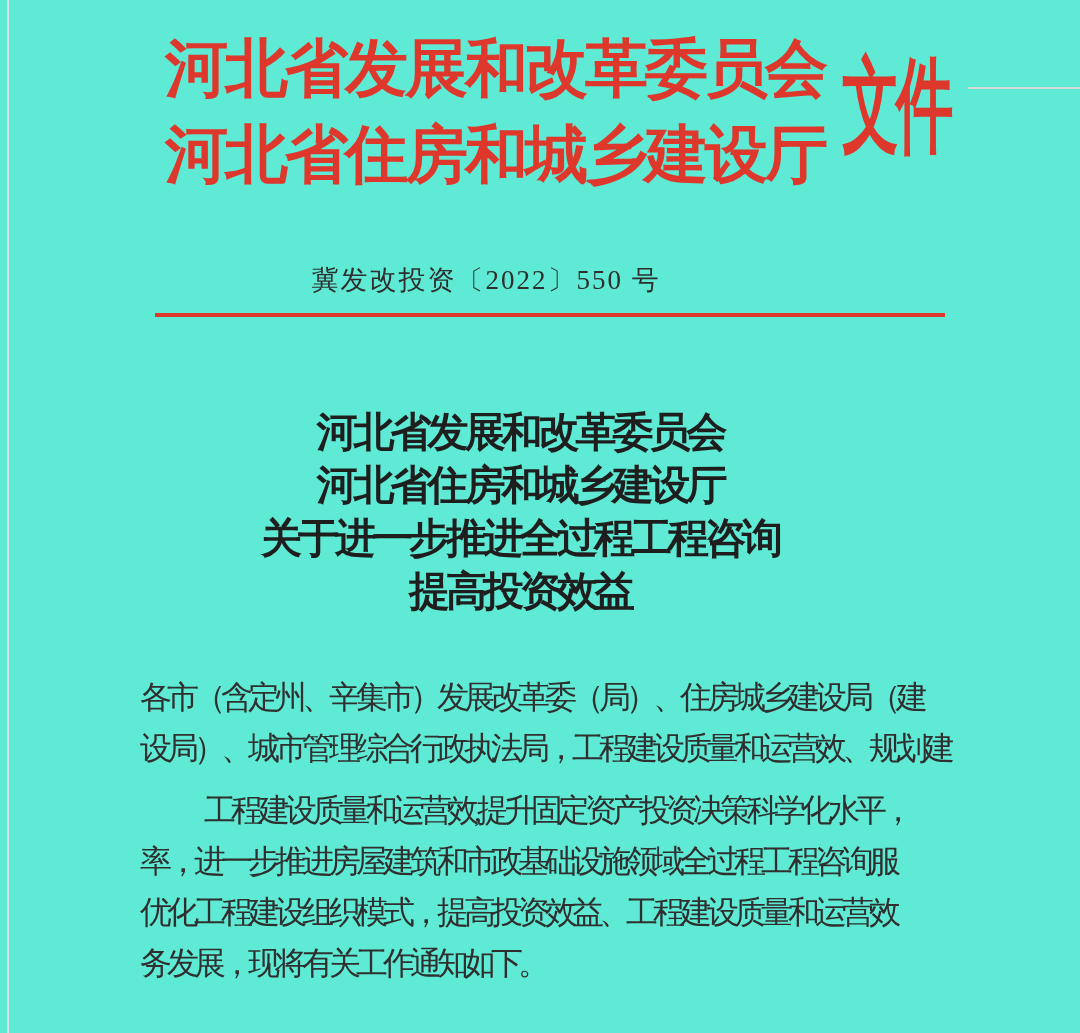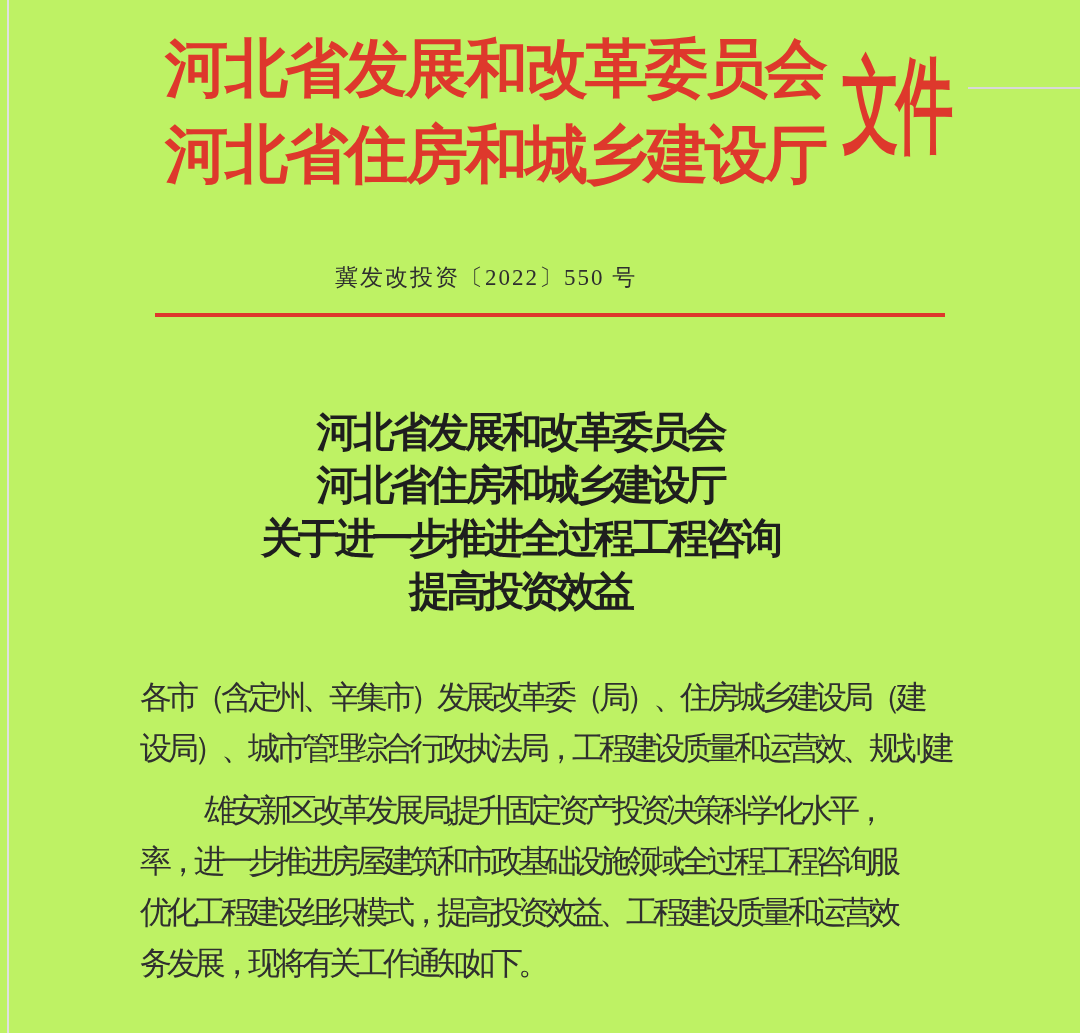--- a/index.html
+++ b/index.html
@@ -1,20 +1,20 @@
 <!DOCTYPE html>
 <html style="--red: #de382c; --ink: #2f2f2f;"><head>
 <meta charset="utf-8">
 <style>
   :root { --red:#de382c; --ink:#2f2f2f; --title-ink:#1e1e1e; }
   * { margin:0; padding:0; box-sizing:border-box; }
   body { background:#fff; font-family:"Liberation Serif","DejaVu Serif",serif; }
   .page {
     position:relative; width:1080px; height:1033px;
-    background:#bef264; overflow:hidden;
+    background:#5eead4; overflow:hidden;
   }
   
   .edge-line {
     position:absolute; left:7px; top:0; width:2px; height:1033px;
     background:#e0e0e0;
   }
   .faint-line {
     position:absolute; left:968px; top:87px; width:112px; height:2px;
     background:#d8d8d8;
   }
@@ -26,21 +26,21 @@
     white-space:nowrap;
   }
   .doc-mark {
     position:absolute; left:842px; top:54px;
     color:var(--red); font-weight:bold; font-size:104px; line-height:1;
     letter-spacing:-6px; white-space:nowrap;
     transform:scaleX(0.55); transform-origin:left top;
   }
   .doc-number {
     position:absolute; top:262px; left:0; width:972px;
-    text-align:center; font-size:23px; color:#2e2e2e; letter-spacing:2px;
+    text-align:center; font-size:27px; color:#2e2e2e; letter-spacing:2px;
   }
   .red-rule {
     position:absolute; top:313px; left:155px; width:790px; height:4px;
     background:var(--red);
   }
   .doc-title {
     position:absolute; top:406px; left:140px; width:760px;
     text-align:center; font-weight:bold; color:var(--title-ink);
     font-size:41px; line-height:53px; letter-spacing:-4px;
   }
@@ -77,20 +77,20 @@
     <div>关于进一步推进全过程工程咨询</div>
     <div>提高投资效益</div>
   </div>
 
   <div class="doc-body">
     <div class="para-1">
       <div>各市（含定州、辛集市）发展改革委（局）、住房城乡建设局（建</div>
       <div>设局）、城市管理综合行政执法局，工程建设质量和运营效、规划建</div>
     </div>
     <div class="para-2">
-      <div class="indent">雄安新区改革发展局,提升固定资产投资决策科学化水平，</div>
+      <div class="indent">工程建设质量和运营效,提升固定资产投资决策科学化水平，</div>
       <div>率，进一步推进房屋建筑和市政基础设施领域全过程工程咨询服</div>
       <div>优化工程建设组织模式，提高投资效益、工程建设质量和运营效</div>
       <div>务发展，现将有关工作通知如下。</div>
     </div>
   </div>
 
 </div>
 
 </body></html>

